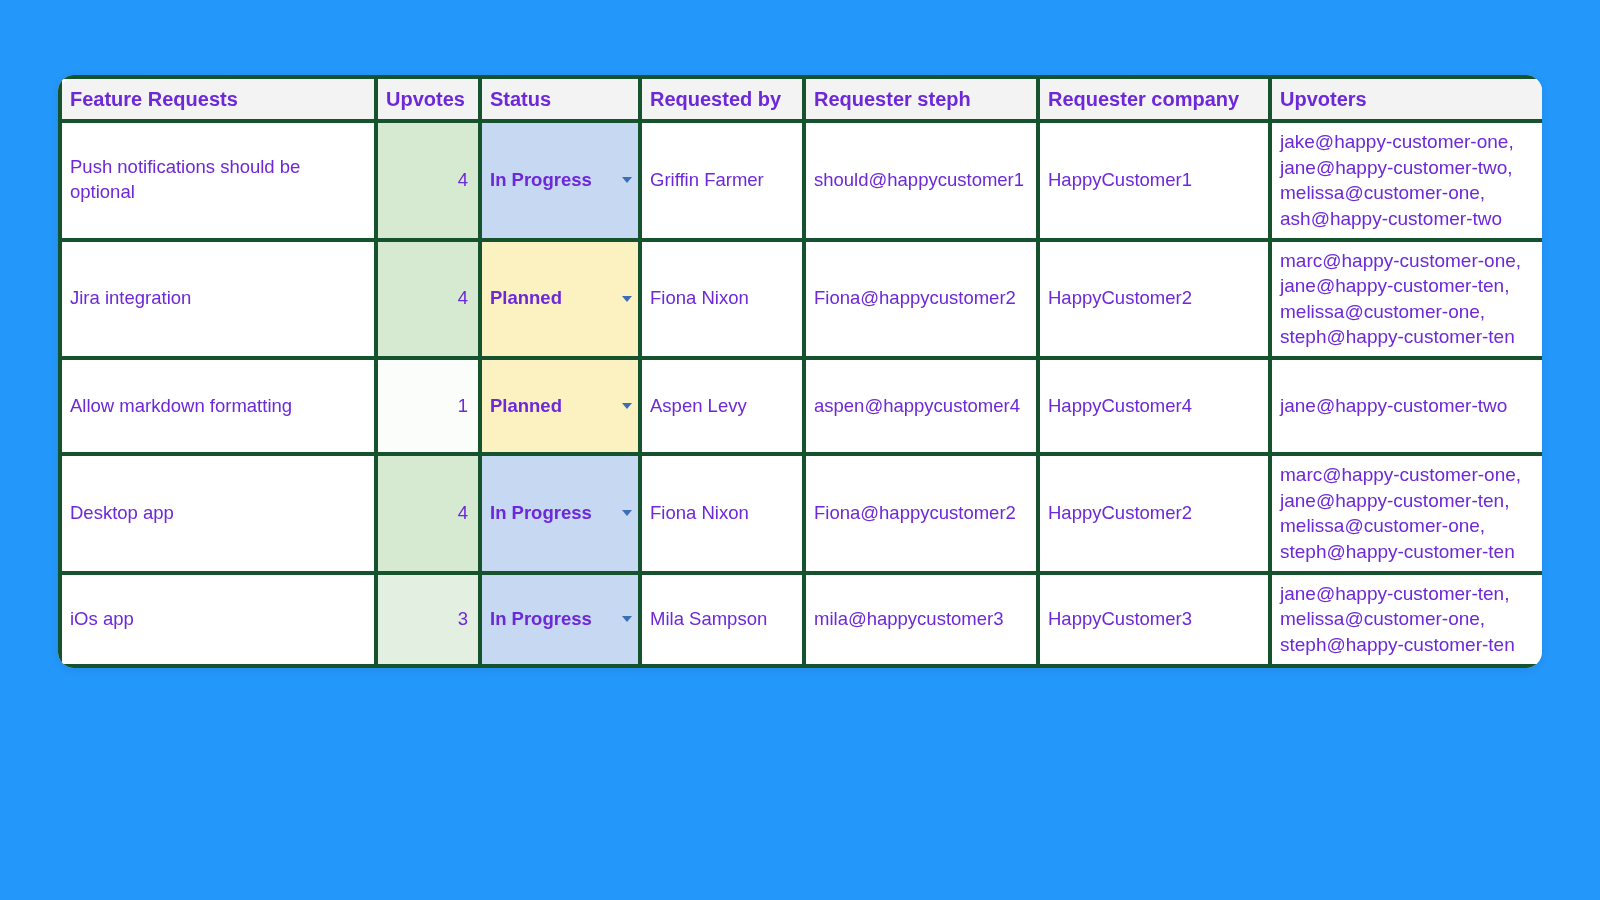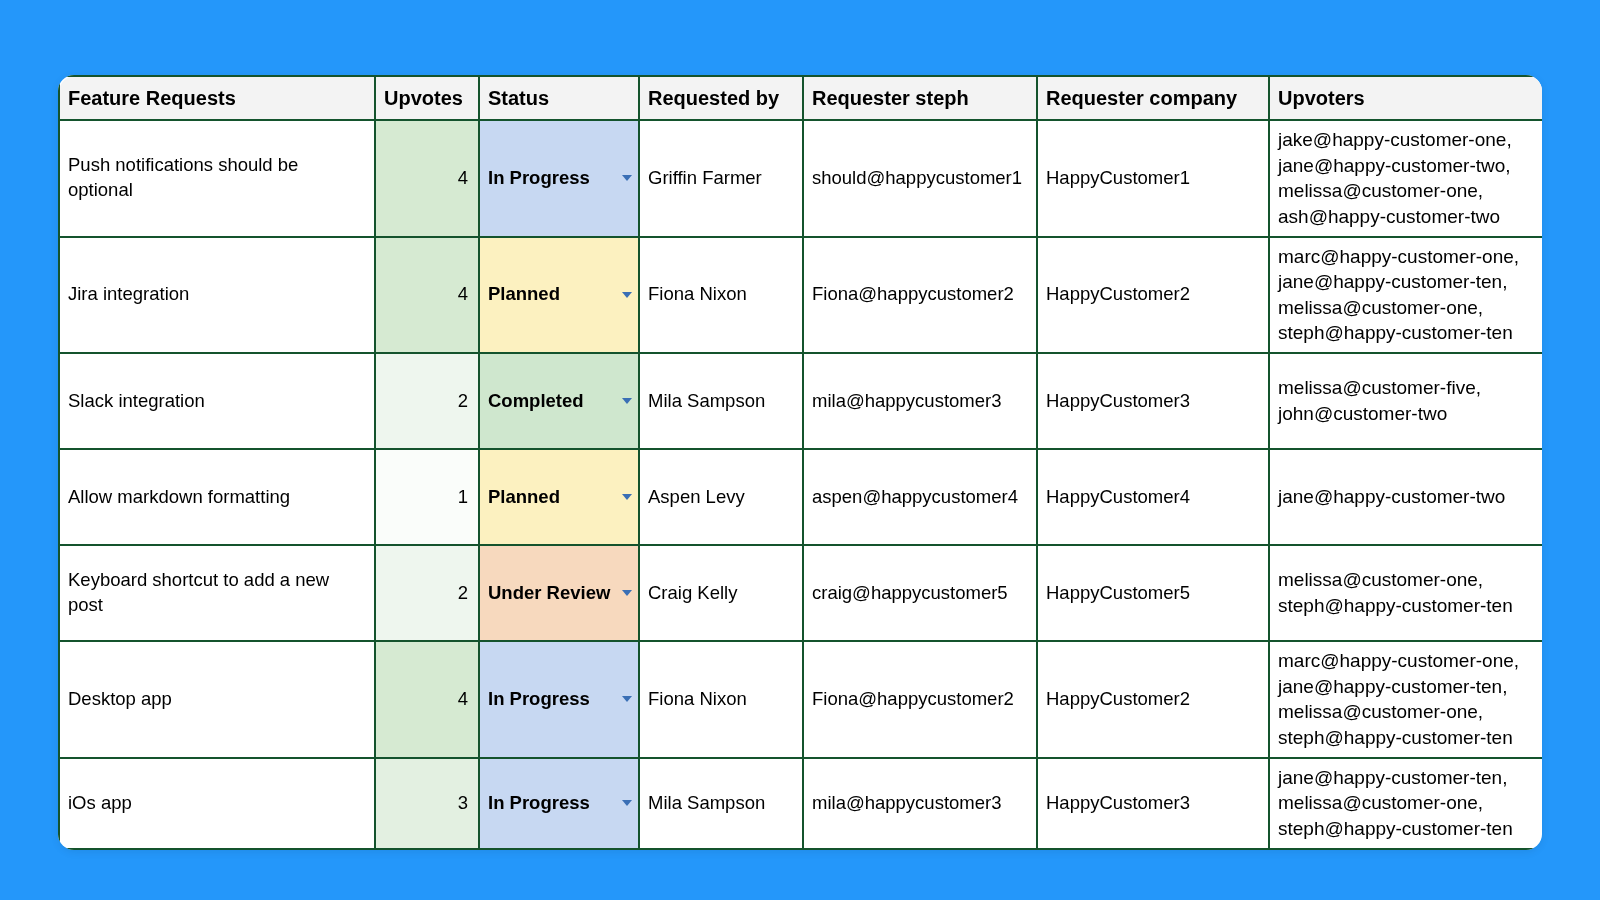--- a/index.html
+++ b/index.html
@@ -20,26 +20,26 @@
     overflow: hidden;
     box-shadow: 0 2px 8px rgba(0,0,0,0.08);
     width: 1484px;
   }
   table {
     border-collapse: collapse;
     width: 100%;
     table-layout: fixed;
   }
   th, td {
-    border: 2px solid #14532d;
+    border: 4px solid #14532d;
     padding: 6px 8px;
     text-align: left;
     vertical-align: middle;
     font-size: 18.5px;
-    color: #000000;
+    color: #6d28d9;
     line-height: 1.35;
   }
   thead th {
     background: #f3f3f3;
     font-weight: 700;
     font-size: 20px;
     height: 44px;
     vertical-align: middle;
   }
   tbody tr td { height: 96px; }
@@ -127,45 +127,27 @@
         <tr>
           <td>Jira integration</td>
           <td class="upvotes-cell upv-4">4</td>
           <td class="status-cell st-planned"><span>Planned</span><span class="dropdown-caret"></span></td>
           <td>Fiona Nixon</td>
           <td>Fiona@happycustomer2</td>
           <td>HappyCustomer2</td>
           <td class="upvoters-cell">marc@happy-customer-one, jane@happy-customer-ten, melissa@customer-one, steph@happy-customer-ten</td>
         </tr>
         <tr>
-          <td>Slack integration</td>
-          <td class="upvotes-cell upv-2">2</td>
-          <td class="status-cell st-completed"><span>Completed</span><span class="dropdown-caret"></span></td>
-          <td>Mila Sampson</td>
-          <td>mila@happycustomer3</td>
-          <td>HappyCustomer3</td>
-          <td class="upvoters-cell">melissa@customer-five, john@customer-two</td>
-        </tr>
-        <tr>
           <td>Allow markdown formatting</td>
           <td class="upvotes-cell upv-1">1</td>
           <td class="status-cell st-planned"><span>Planned</span><span class="dropdown-caret"></span></td>
           <td>Aspen Levy</td>
           <td>aspen@happycustomer4</td>
           <td>HappyCustomer4</td>
           <td class="upvoters-cell">jane@happy-customer-two</td>
-        </tr>
-        <tr>
-          <td>Keyboard shortcut to add a new post</td>
-          <td class="upvotes-cell upv-2">2</td>
-          <td class="status-cell st-underreview"><span>Under Review</span><span class="dropdown-caret"></span></td>
-          <td>Craig Kelly</td>
-          <td>craig@happycustomer5</td>
-          <td>HappyCustomer5</td>
-          <td class="upvoters-cell">melissa@customer-one, steph@happy-customer-ten</td>
         </tr>
         <tr>
           <td>Desktop app</td>
           <td class="upvotes-cell upv-4">4</td>
           <td class="status-cell st-inprogress"><span>In Progress</span><span class="dropdown-caret"></span></td>
           <td>Fiona Nixon</td>
           <td>Fiona@happycustomer2</td>
           <td>HappyCustomer2</td>
           <td class="upvoters-cell">marc@happy-customer-one, jane@happy-customer-ten, melissa@customer-one, steph@happy-customer-ten</td>
         </tr>

